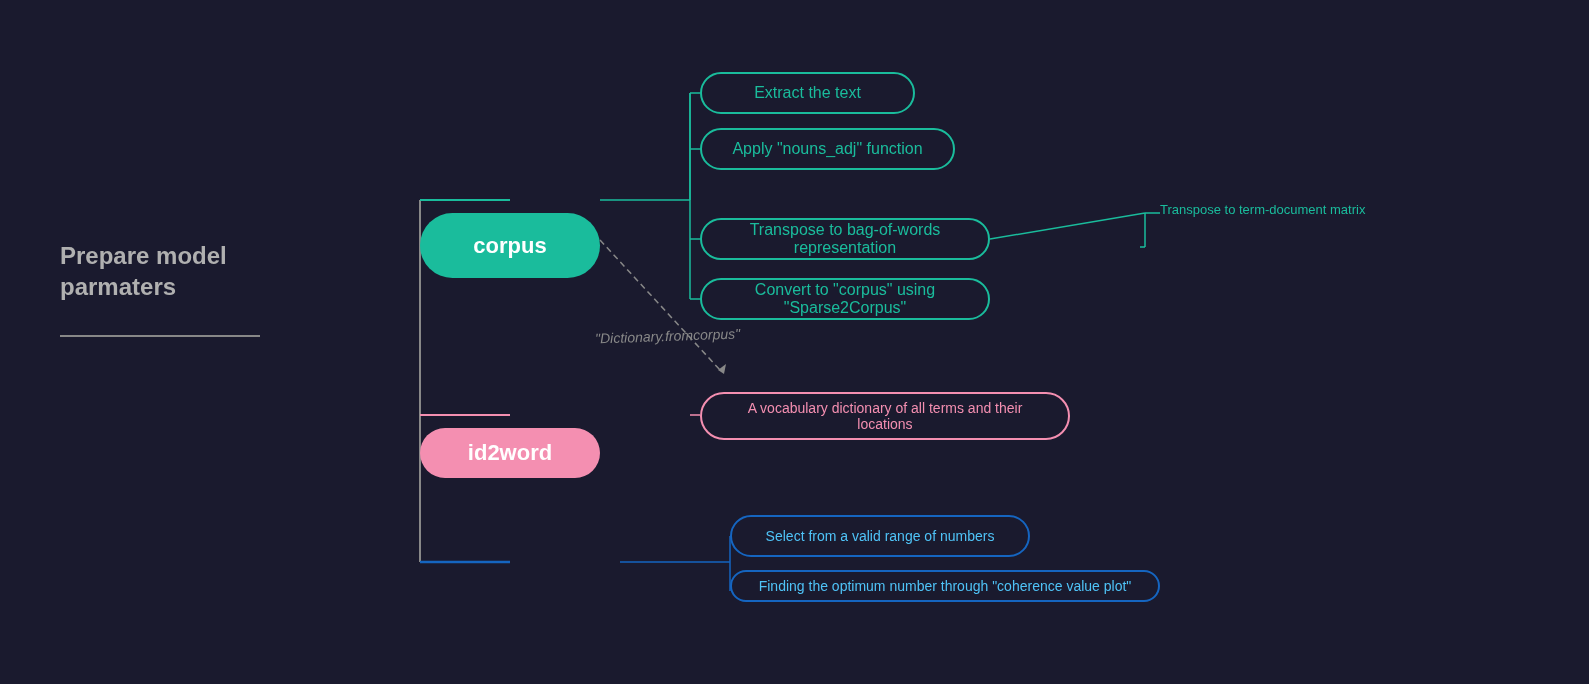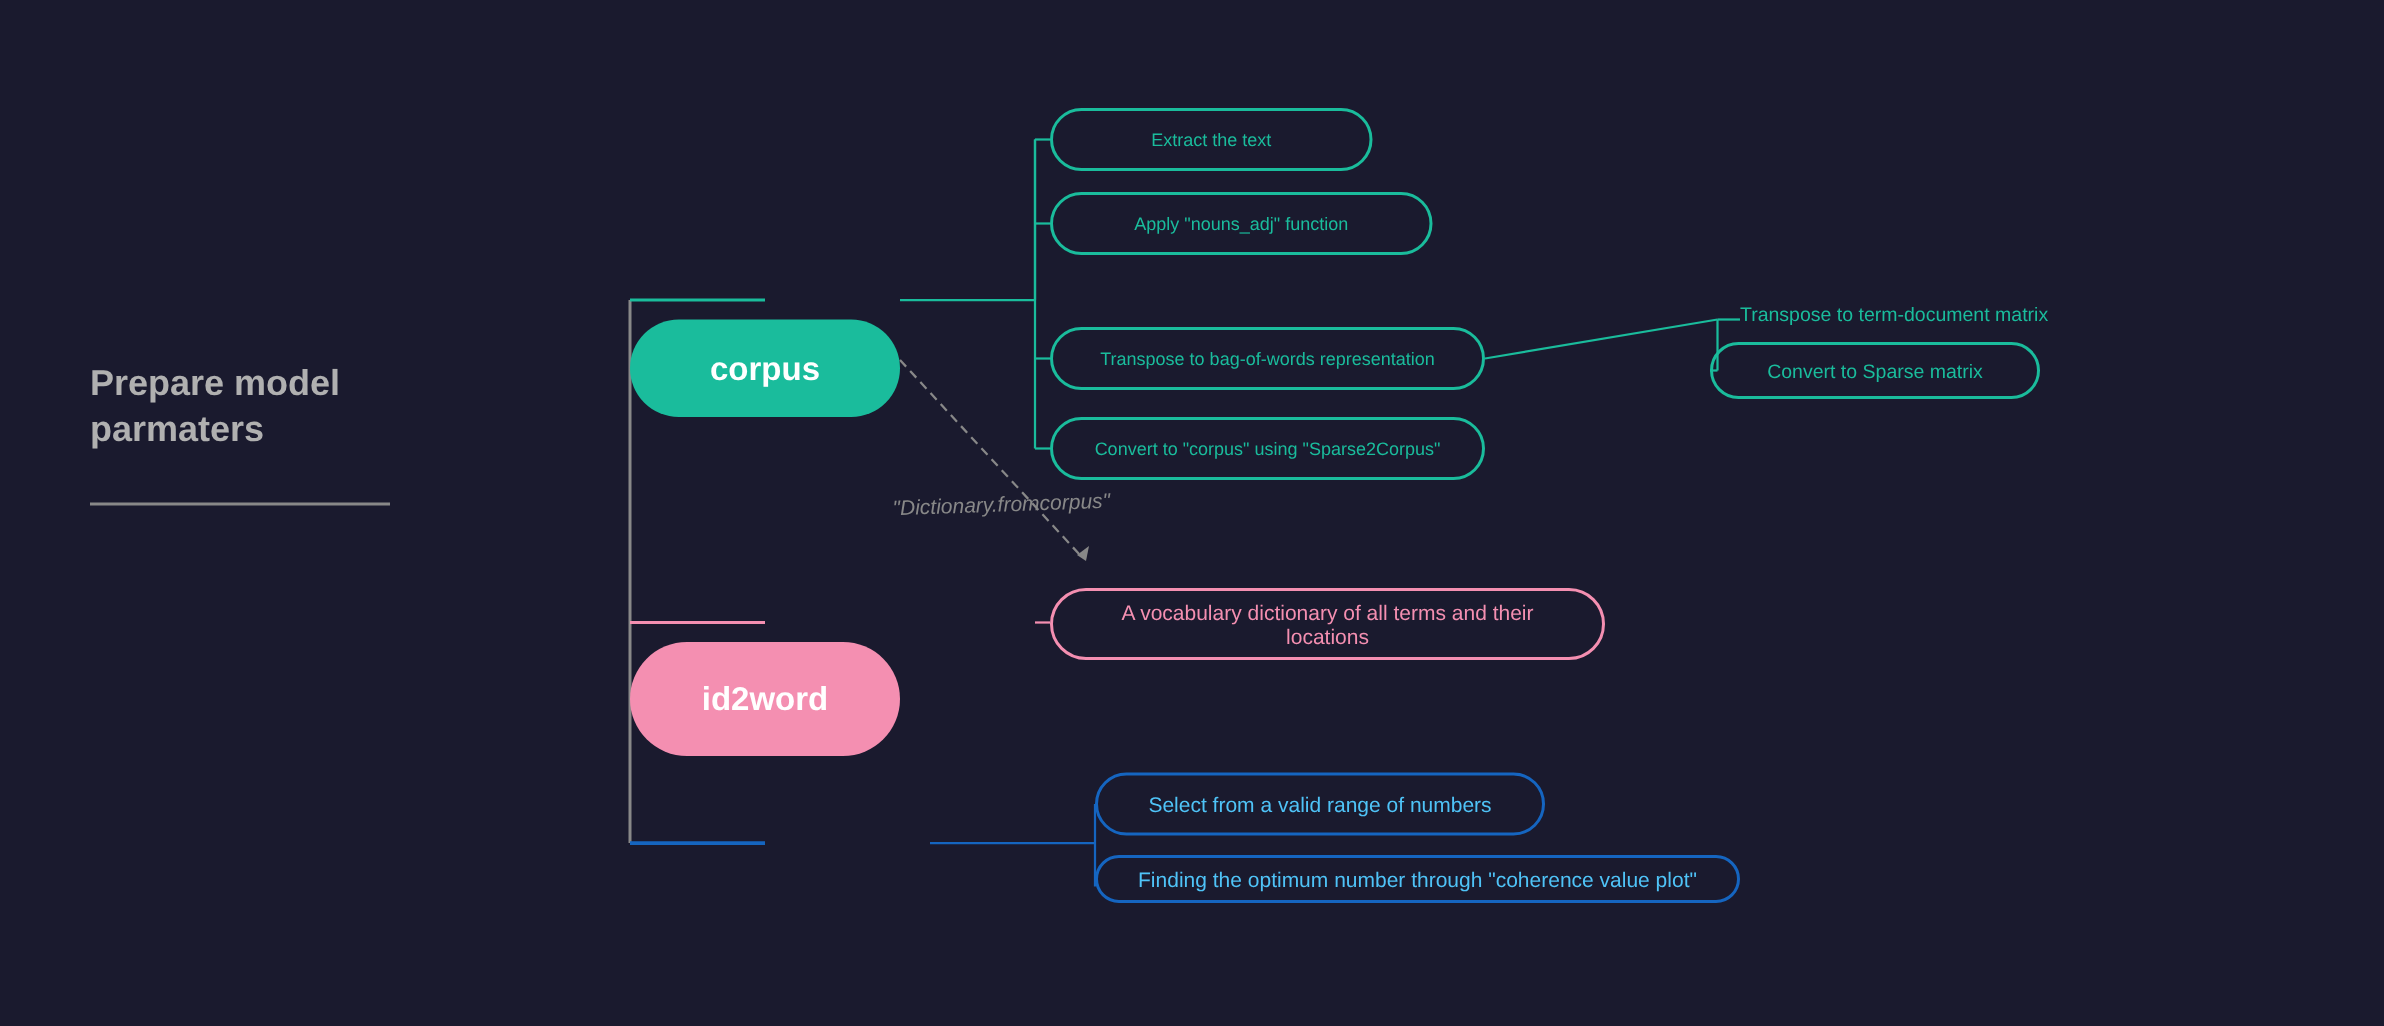--- a/index.html
+++ b/index.html
@@ -66,21 +66,21 @@
       width: 180px;
       height: 65px;
       left: 420px;
       top: 168px;
     }
 
     .node-id2word {
       background: #f48fb1;
       color: white;
       width: 180px;
-      height: 76px;
+      height: 50px;
       left: 420px;
       top: 383px;
     }
 
     .node-num-topics {
       background: #1a3a6b;
       color: white;
       width: 220px;
       height: 65px;
       left: 400px;
@@ -90,21 +90,21 @@
       border: 2.5px solid #2979ff;
     }
 
     
     .child-node {
       position: absolute;
       border-radius: 30px;
       display: flex;
       align-items: center;
       justify-content: center;
-      font-size: 12px;
+      font-size: 16px;
       color: #1abc9c;
       text-align: center;
       padding: 0 18px;
     }
 
     .cn-extract {
       border: 2px solid #1abc9c;
       width: 215px;
       height: 42px;
       left: 700px;
@@ -263,23 +263,20 @@
   <div class="child-node cn-transform">
     <span>Transpose to bag-of-words representation</span>
   </div>
   <div class="child-node cn-convert-corpus">
     <span>Convert to "corpus" using "Sparse2Corpus"</span>
   </div>
 
   <div class="cn-transpose">
     <span>Transpose  to term-document matrix</span>
   </div>
-  <div class="child-node cn-sparse">
-    <span>Convert to Sparse matrix</span>
-  </div>
 
   <div class="child-node cn-vocab">
     <span>A vocabulary dictionary of all terms and their locations</span>
   </div>
 
   <div class="child-node cn-select">
     <span>Select from a valid range of numbers</span>
   </div>
   <div class="child-node cn-finding">
     <span>Finding the optimum number through "coherence value plot"</span>

